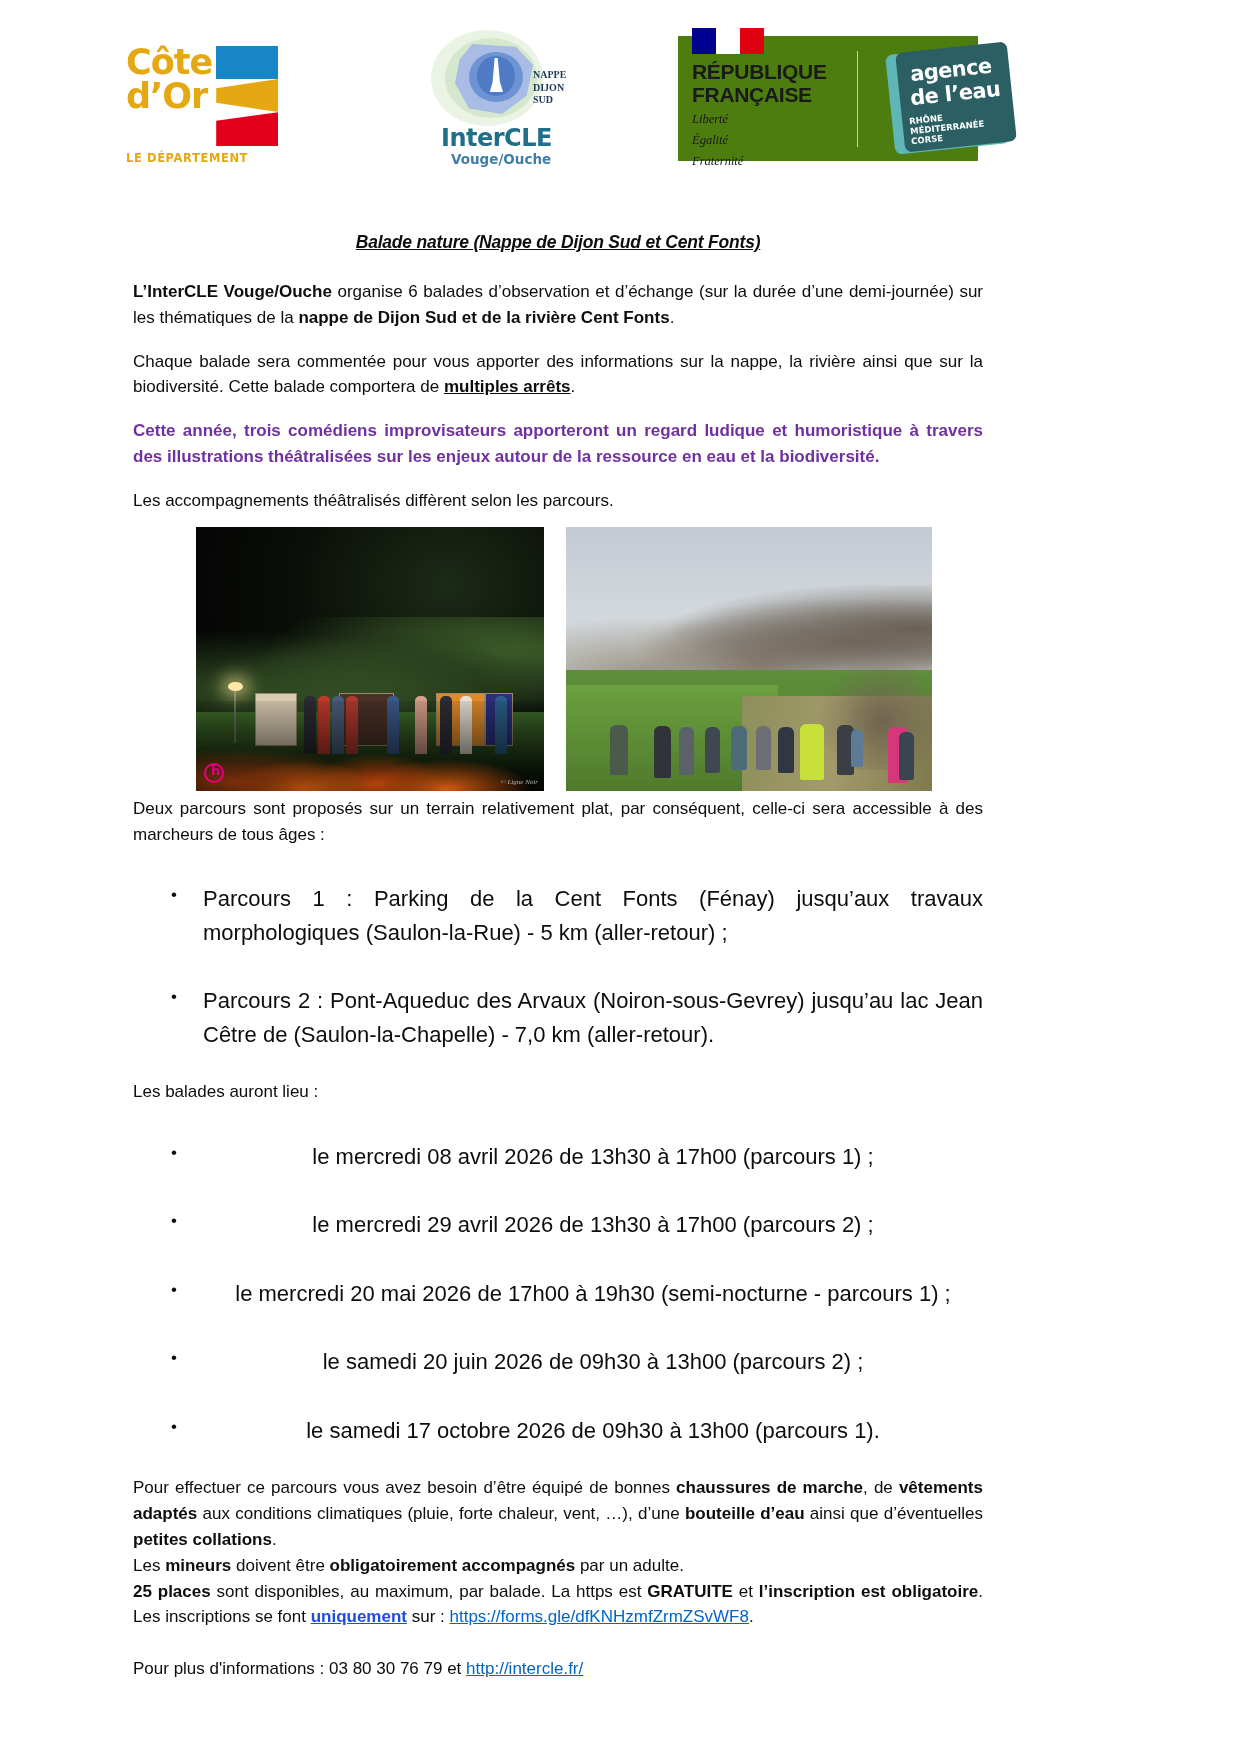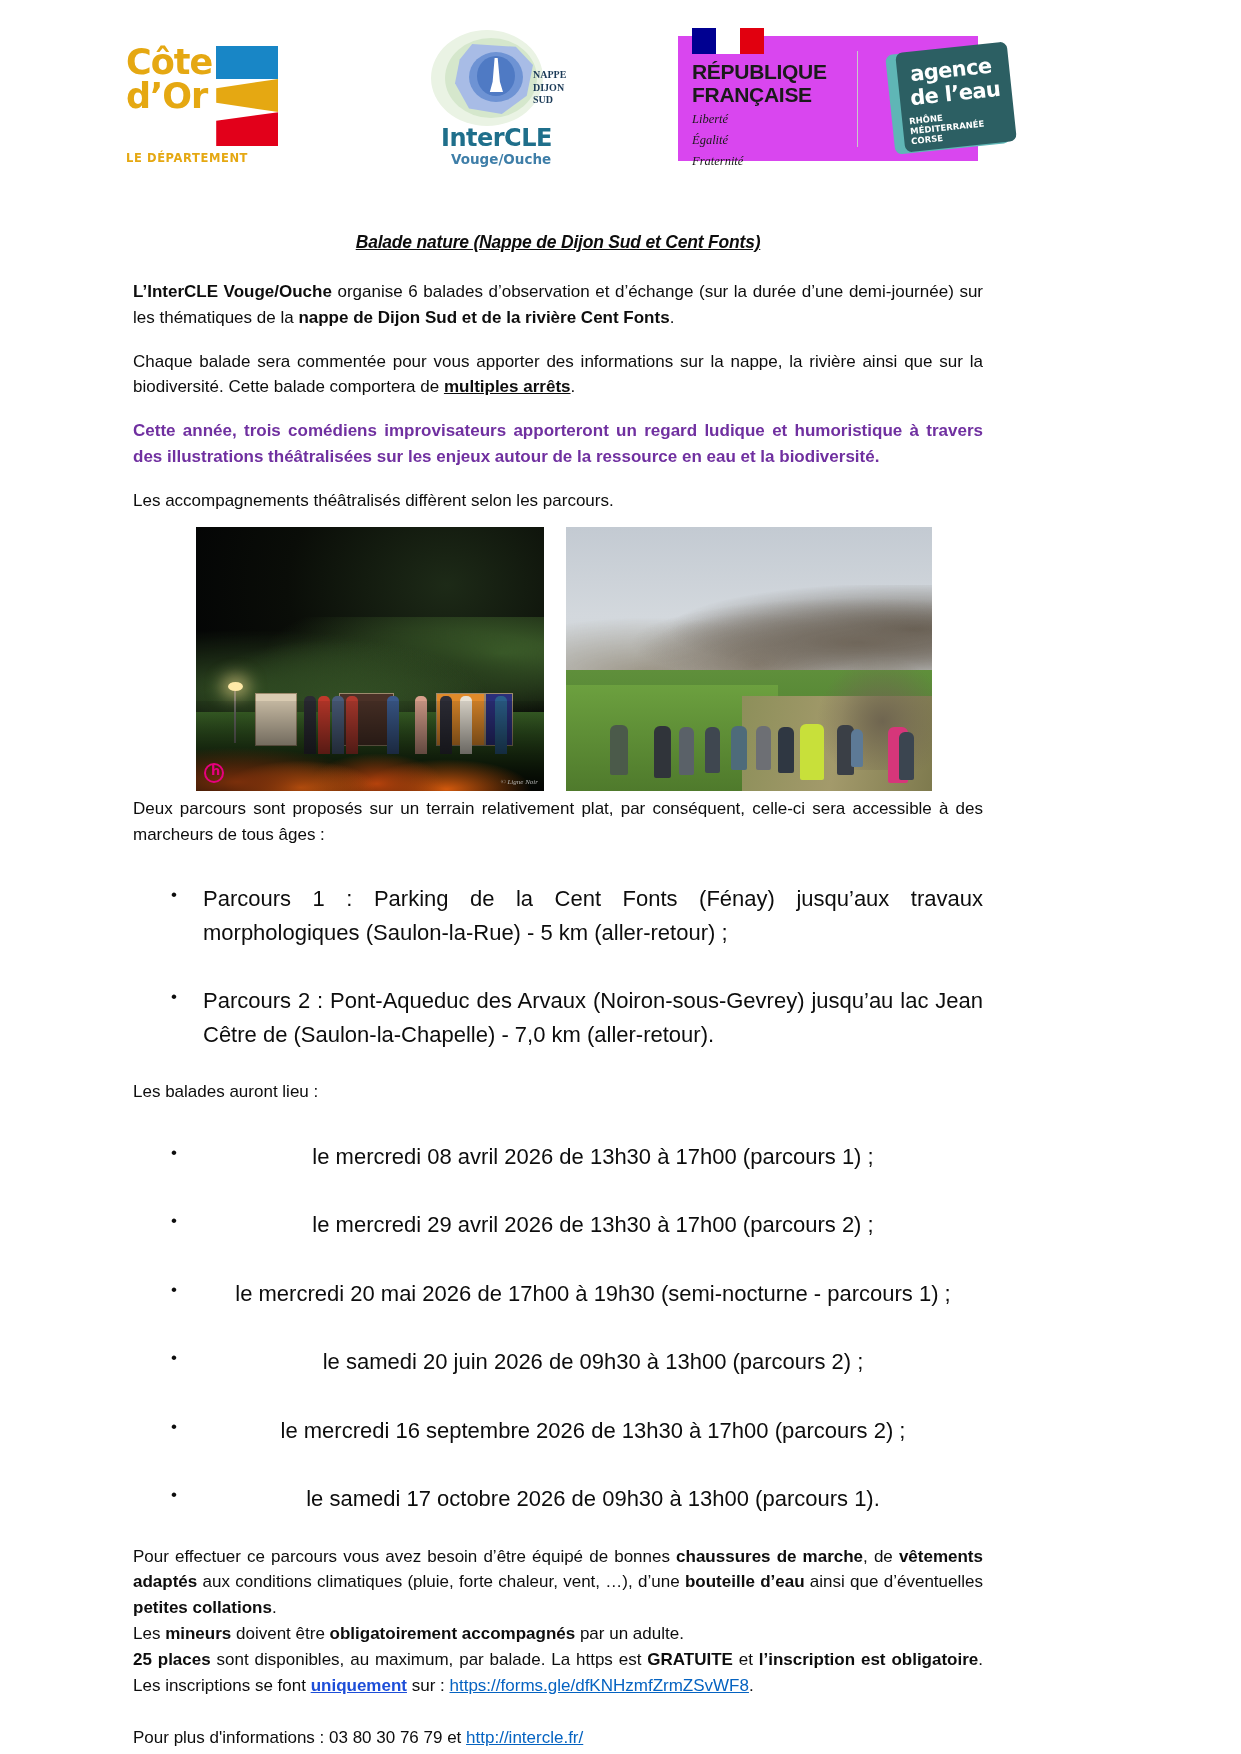--- a/index.html
+++ b/index.html
@@ -14,21 +14,21 @@
   }
   .page { position:absolute; inset:0; padding:0; }
 
   
   .logo-band {
     position:absolute; left:0; right:0; top:26px; height:145px;
     display:flex; align-items:center;
   }
   .logo-cote { position:absolute; left:126px; top:10px; width:170px; height:125px; }
   .logo-intercle { position:absolute; left:425px; top:2px; width:175px; height:140px; }
-  .logo-rf { position:absolute; left:678px; top:10px; width:300px; height:125px; background:#d946ef; display:flex; align-items:center; }
+  .logo-rf { position:absolute; left:678px; top:10px; width:300px; height:125px; background:#4d7c0f; display:flex; align-items:center; }
   .rf-inner { display:flex; align-items:center; gap:14px; padding-left:14px;}
   .rf-text { line-height:1; }
   .rf-flag { display:flex; width:72px; height:26px; margin-bottom:7px; }
   .rf-flag .b { flex:1; background:#000091; }
   .rf-flag .w { flex:1; background:#ffffff; position:relative; }
   .rf-flag .r { flex:1; background:#E1000F; }
   .rf-title { font-family:"Liberation Sans", sans-serif; font-weight:bold; font-size:21px; letter-spacing:-0.3px; color:#1a1a1a; line-height:1.08; }
   .rf-motto { font-family:"Liberation Serif", serif; font-style:italic; font-size:12.5px; color:#1a1a1a; line-height:1.28; margin-top:5px; }
   .rf-divider { width:1px; height:96px; background:#c9c9c9; margin:0 16px; }
   .logo-eau { width:132px; height:112px; position:relative; }
@@ -229,21 +229,20 @@
 
     <div class="gap-m"></div>
 
     <p class="para">Les balades auront lieu :</p>
 
     <ul class="bl dates">
       <li>le mercredi 08 avril 2026 de 13h30 à 17h00 (parcours 1) ;</li>
       <li>le mercredi 29 avril 2026 de 13h30 à 17h00 (parcours 2) ;</li>
       <li>le mercredi 20 mai 2026 de 17h00 à 19h30 (semi-nocturne - parcours 1) ;</li>
       <li>le samedi 20 juin 2026 de 09h30 à 13h00 (parcours 2) ;</li>
-      <li>le mercredi 16 septembre 2026 de 13h30 à 17h00 (parcours 2) ;</li>
       <li>le samedi 17 octobre 2026 de 09h30 à 13h00 (parcours 1).</li>
     </ul>
 
     <div class="gap-m"></div>
 
     <p class="para"><span>Pour effectuer ce parcours vous avez besoin d’être équipé de bonnes </span><b>chaussures de marche</b><span>, de </span><b>vêtements adaptés</b><span> aux conditions climatiques (pluie, forte chaleur, vent, …), d’une </span><b>bouteille d’eau</b><span> ainsi que d’éventuelles </span><b>petites collations</b><span>.</span></p>
 
     <p class="para"><span>Les </span><b>mineurs</b><span> doivent être </span><b>obligatoirement accompagnés</b><span> par un adulte.</span></p>
 
     <p class="para"><b>25 places</b><span> sont disponibles, au maximum, par balade. La https est </span><b>GRATUITE</b><span> et </span><b>l’inscription est obligatoire</b><span>. Les inscriptions se font </span><span class="red-u">uniquement</span><span> sur : </span><a class="link" href="#">https://forms.gle/dfKNHzmfZrmZSvWF8</a><span>.</span></p>

